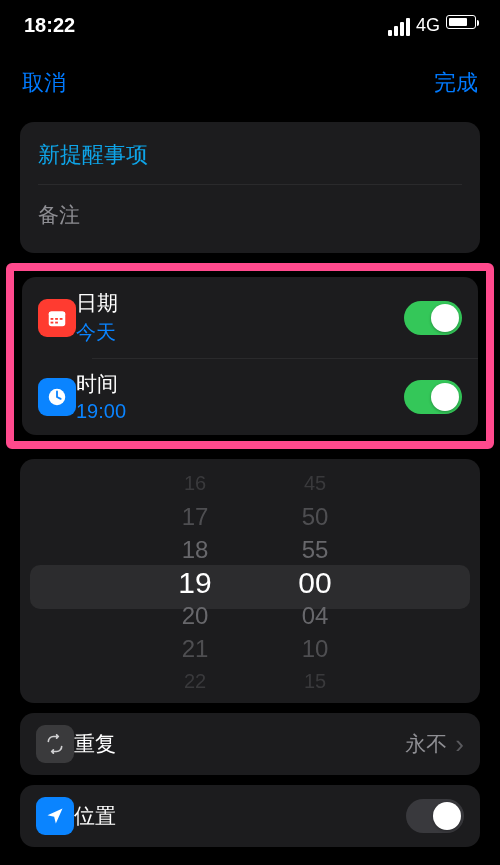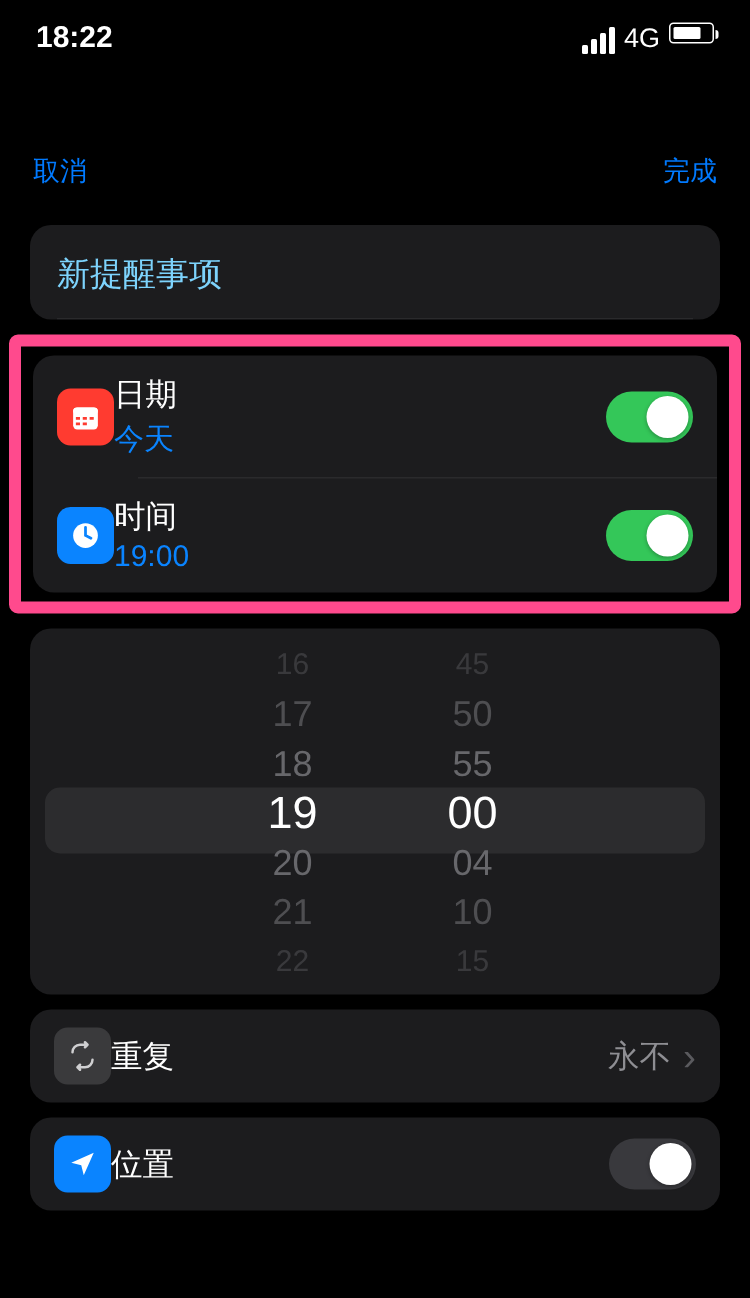--- a/index.html
+++ b/index.html
@@ -10,26 +10,26 @@
   .status-right { display: flex; gap: 6px; }
   .signal-bars { display: flex; align-items: flex-end; gap: 2px; }
   .bar { width: 4px; background: #fff; border-radius: 1px; }
   .b1{height:6px}.b2{height:10px}.b3{height:14px}.b4{height:18px}
   .net-label { font-size: 18px; font-weight: 500; }
   .battery { width: 30px; height: 14px; border: 1.5px solid #fff; border-radius: 3px; position: relative; display: flex; align-items: center; }
   .battery::after { content:""; position:absolute; right:-4px; top:4px; width:2.5px; height:6px; background:#fff; border-radius:0 2px 2px 0; }
   .battery-fill { width: 65%; height: 8px; margin-left: 1.5px; background:#fff; border-radius: 1px; }
 
   .nav-bar { display:flex; justify-content: space-between; align-items: center; padding: 18px 22px 14px; }
-  .nav-btn { color:#007aff; font-size: 18px; margin-top: 34px; }
+  .nav-btn { color:#007aff; font-size: 22px; }
   .nav-title { color:#fff; font-size: 22px; font-weight: 600; }
 
   .card { background:#1c1c1e; border-radius: 14px; margin: 10px 20px; overflow: hidden; }
   .input-block { padding: 0 18px; }
-  .title-row { padding: 18px 0 14px; color:#7dd3fc; font-size: 22px; }
+  .title-row { padding: 18px 0 14px; color:#0ea5e9; font-size: 22px; }
   .title-divider { height: 1px; background:#2a2a2c; }
   .notes-row { padding: 16px 0 24px; color:#8e8e93; font-size: 21px; }
 
   .highlight-frame { border: 8px solid #ff4a8d; border-radius: 6px; margin: 8px 6px 0; }
   .hl-card { background:#1c1c1e; border-radius: 14px; margin: 6px 8px 6px; overflow: hidden; }
 
   .row { display:flex; align-items:center; padding: 12px 16px; position:relative; }
   .row + .row::before { content:""; position:absolute; top:0; left:70px; right:0; height:1px; background:#2a2a2c; }
   .icon-box { width: 38px; height: 38px; border-radius: 9px; display:flex; align-items:center; justify-content:center; flex-shrink:0; }
   .icon-red { background:#ff3b30; }
@@ -79,20 +79,21 @@
 
 <div class="nav-bar">
   <div class="nav-btn">取消</div>
   <div class="nav-btn">完成</div>
 </div>
 
 <div class="card">
   <div class="input-block">
     <div class="title-row">新提醒事项</div>
     <div class="title-divider"></div>
+    <div class="notes-row">备注</div>
   </div>
 </div>
 
 <div class="highlight-frame">
   <div class="hl-card">
     <div class="row">
       <div class="icon-box icon-red">
         <svg width="22" height="22" viewBox="0 0 24 24">
             <rect x="3" y="5" width="18" height="16" rx="3" fill="#fff"></rect>
             <rect x="3" y="5" width="18" height="5" rx="3" fill="#fff"></rect>

